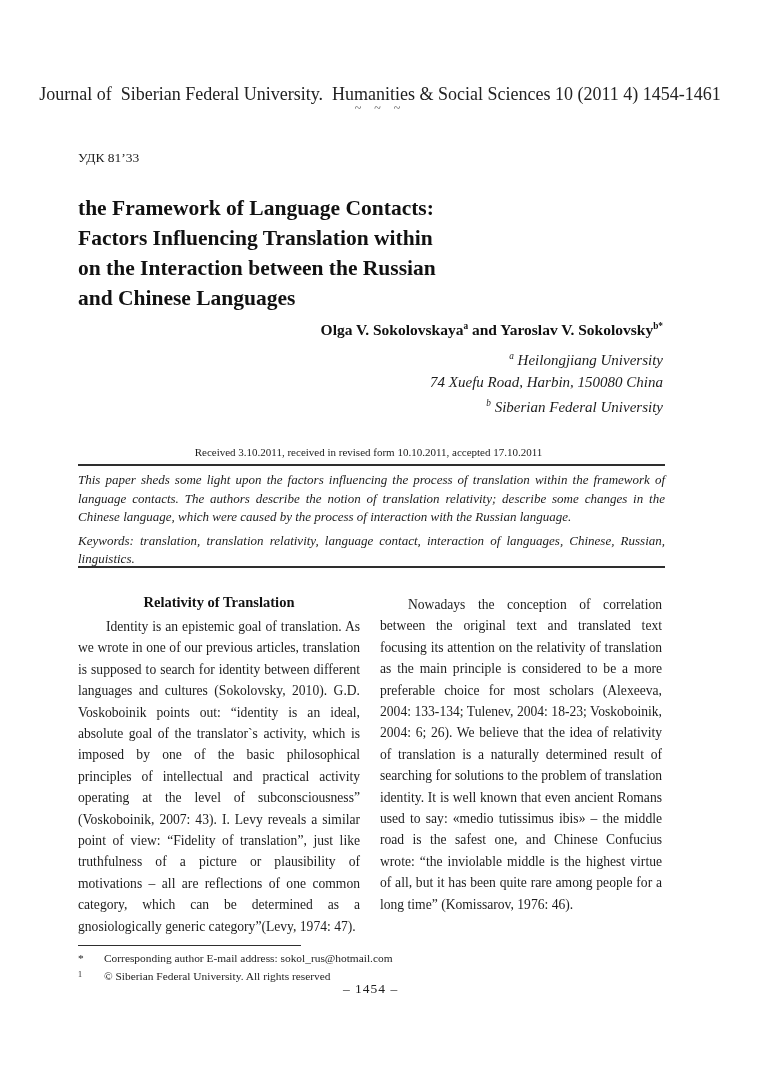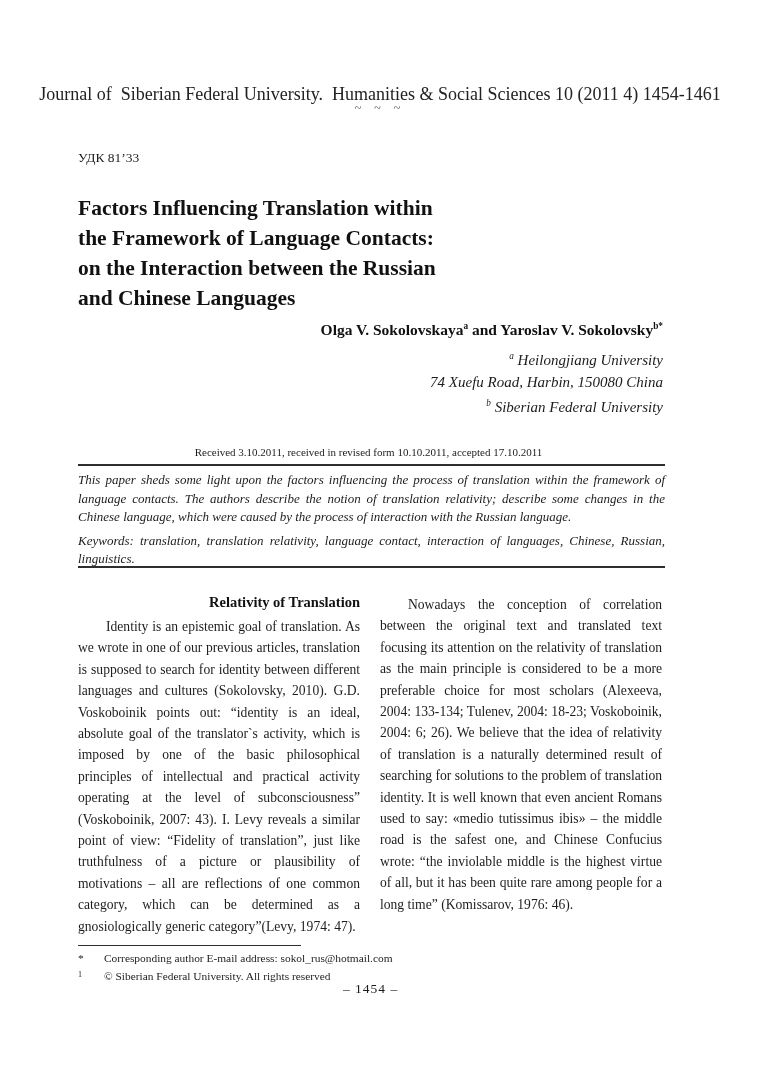--- a/index.html
+++ b/index.html
@@ -48,21 +48,21 @@
     font-style:italic;font-size:13px;line-height:18.6px;
   }
   .abstract-block p{margin:0;text-align:justify;}
   .abstract-block .keywords{margin-top:5px;}
   .columns{
     top:594px;left:78px;width:584px;height:352px;
     display:flex;gap:20px;overflow:hidden;
   }
   .col{width:282px;}
   .col-heading{
-    font-size:14.5px;font-weight:bold;text-align:right;
+    font-size:14.5px;font-weight:bold;text-align:center;
     margin:0 0 5px 0;color:#111;
   }
   .col p{
     margin:0;font-size:13.6px;line-height:21.4px;
     text-align:justify;text-indent:28px;
   }
   .fn-rule{top:945px;left:78px;width:223px;border-top:1.6px solid #2e2e2e;}
   .footnotes{
     top:950px;left:78px;width:560px;
     font-size:11.4px;line-height:17.5px;
@@ -80,22 +80,22 @@
 
 <div class="page">
 
   <div class="abs journal-header">Journal of  Siberian Federal University.  Humanities &amp; Social Sciences 10 (2011 4) 1454-1461</div>
 
   <div class="abs tildes">~ ~ ~</div>
 
   <div class="abs udc">УДК 81’33</div>
 
   <div class="abs title">
+    <div>the Framework of Language Contacts:</div>
     <div>Factors Influencing Translation within</div>
-    <div>the Framework of Language Contacts:</div>
     <div>on the Interaction between the Russian</div>
     <div>and Chinese Languages</div>
   </div>
 
   <div class="abs authors"><span>Olga V. Sokolovskaya</span><sup>a</sup><span> and </span><span>Yaroslav V. Sokolovsky</span><sup>b*</sup></div>
 
   <div class="abs affiliations">
     <div><sup>a</sup><span> Heilongjiang University</span></div>
     <div><span>74 Xuefu Road, Harbin, 150080 China</span></div>
     <div><sup>b</sup><span> Siberian Federal University</span></div>

